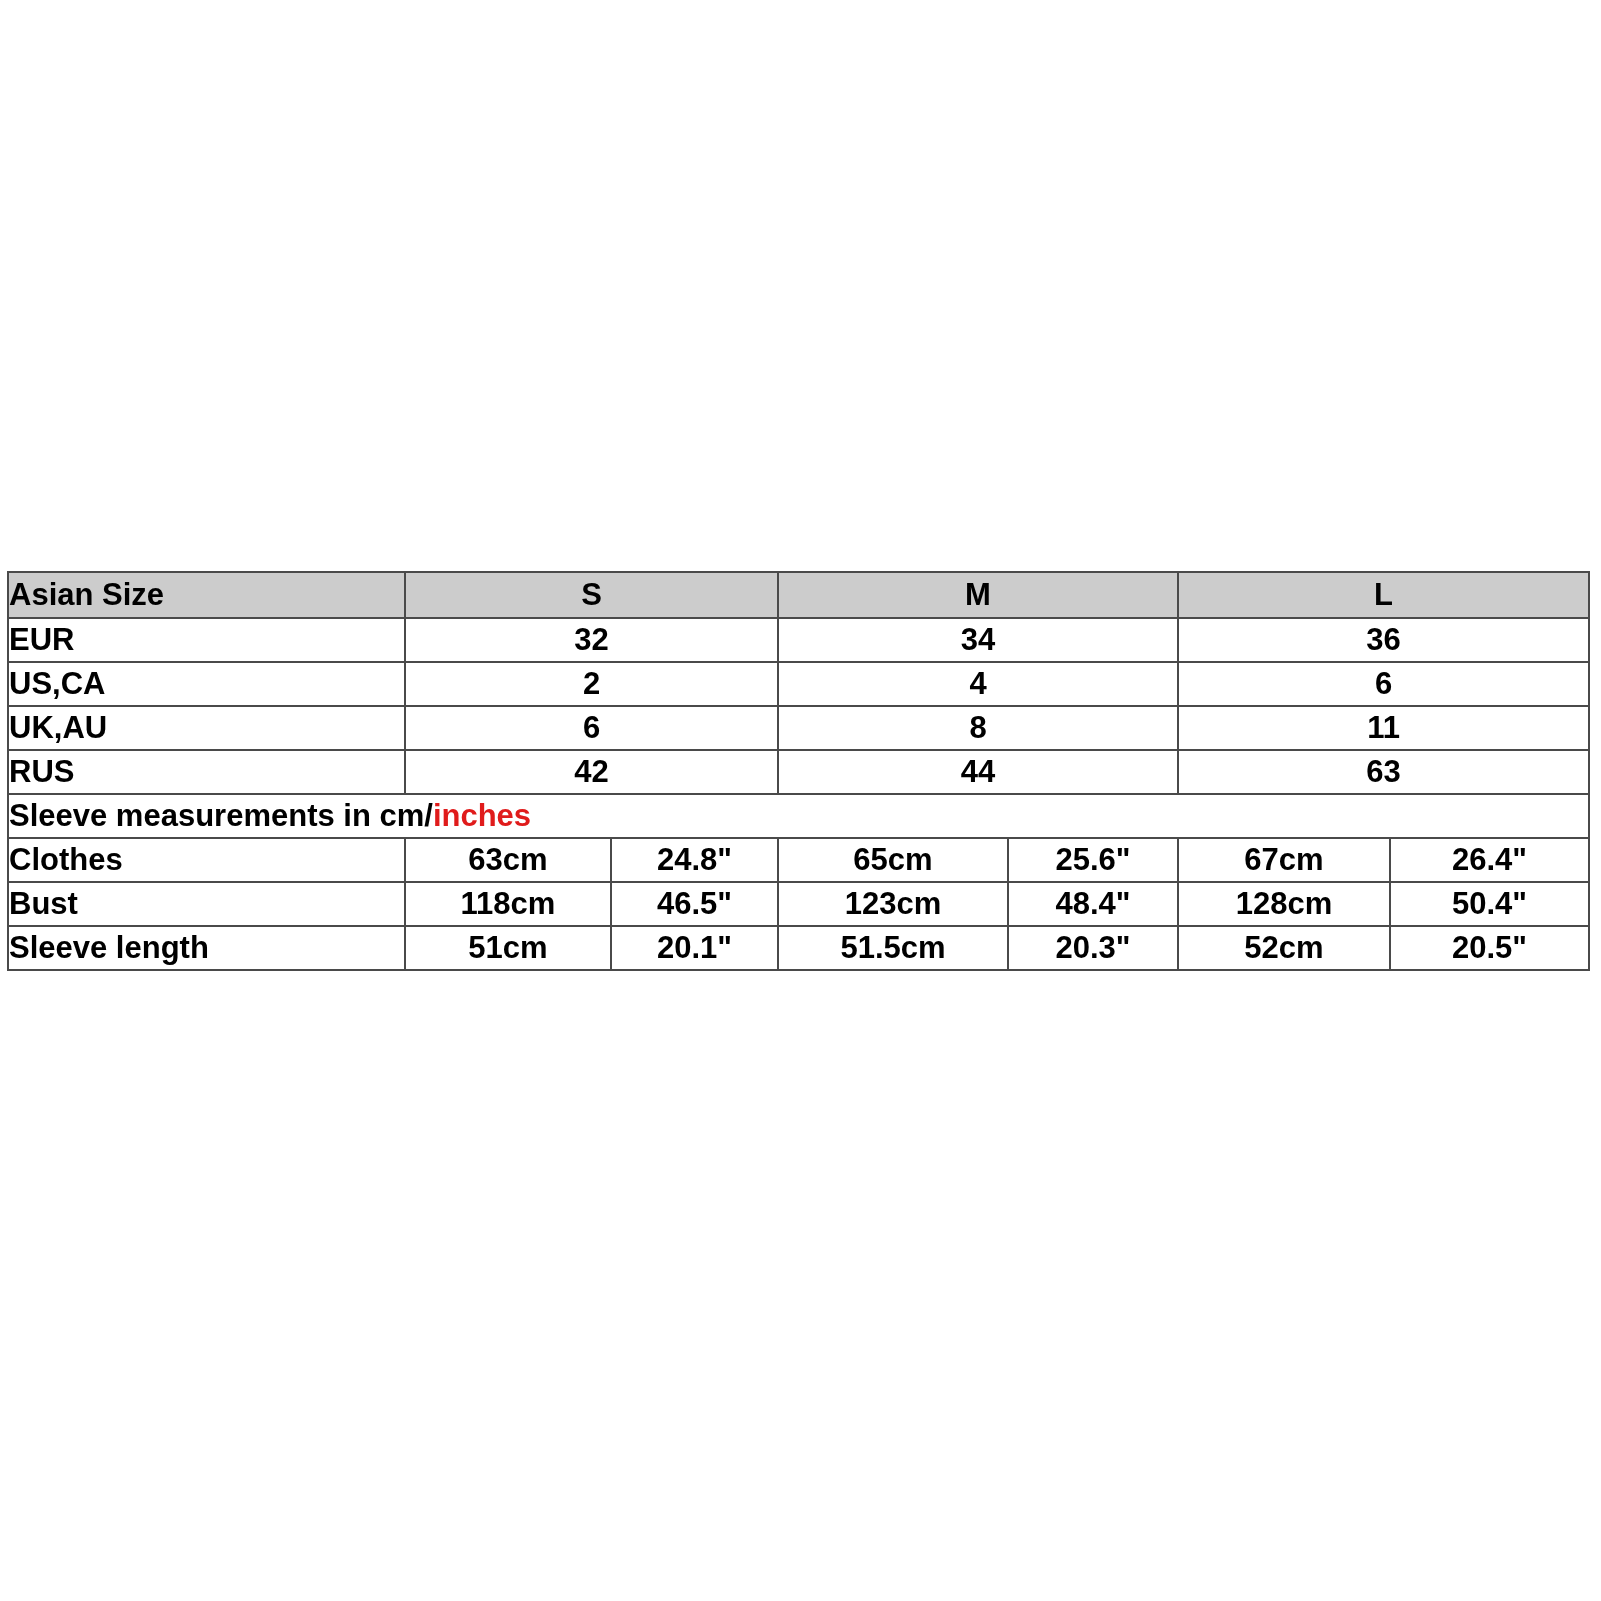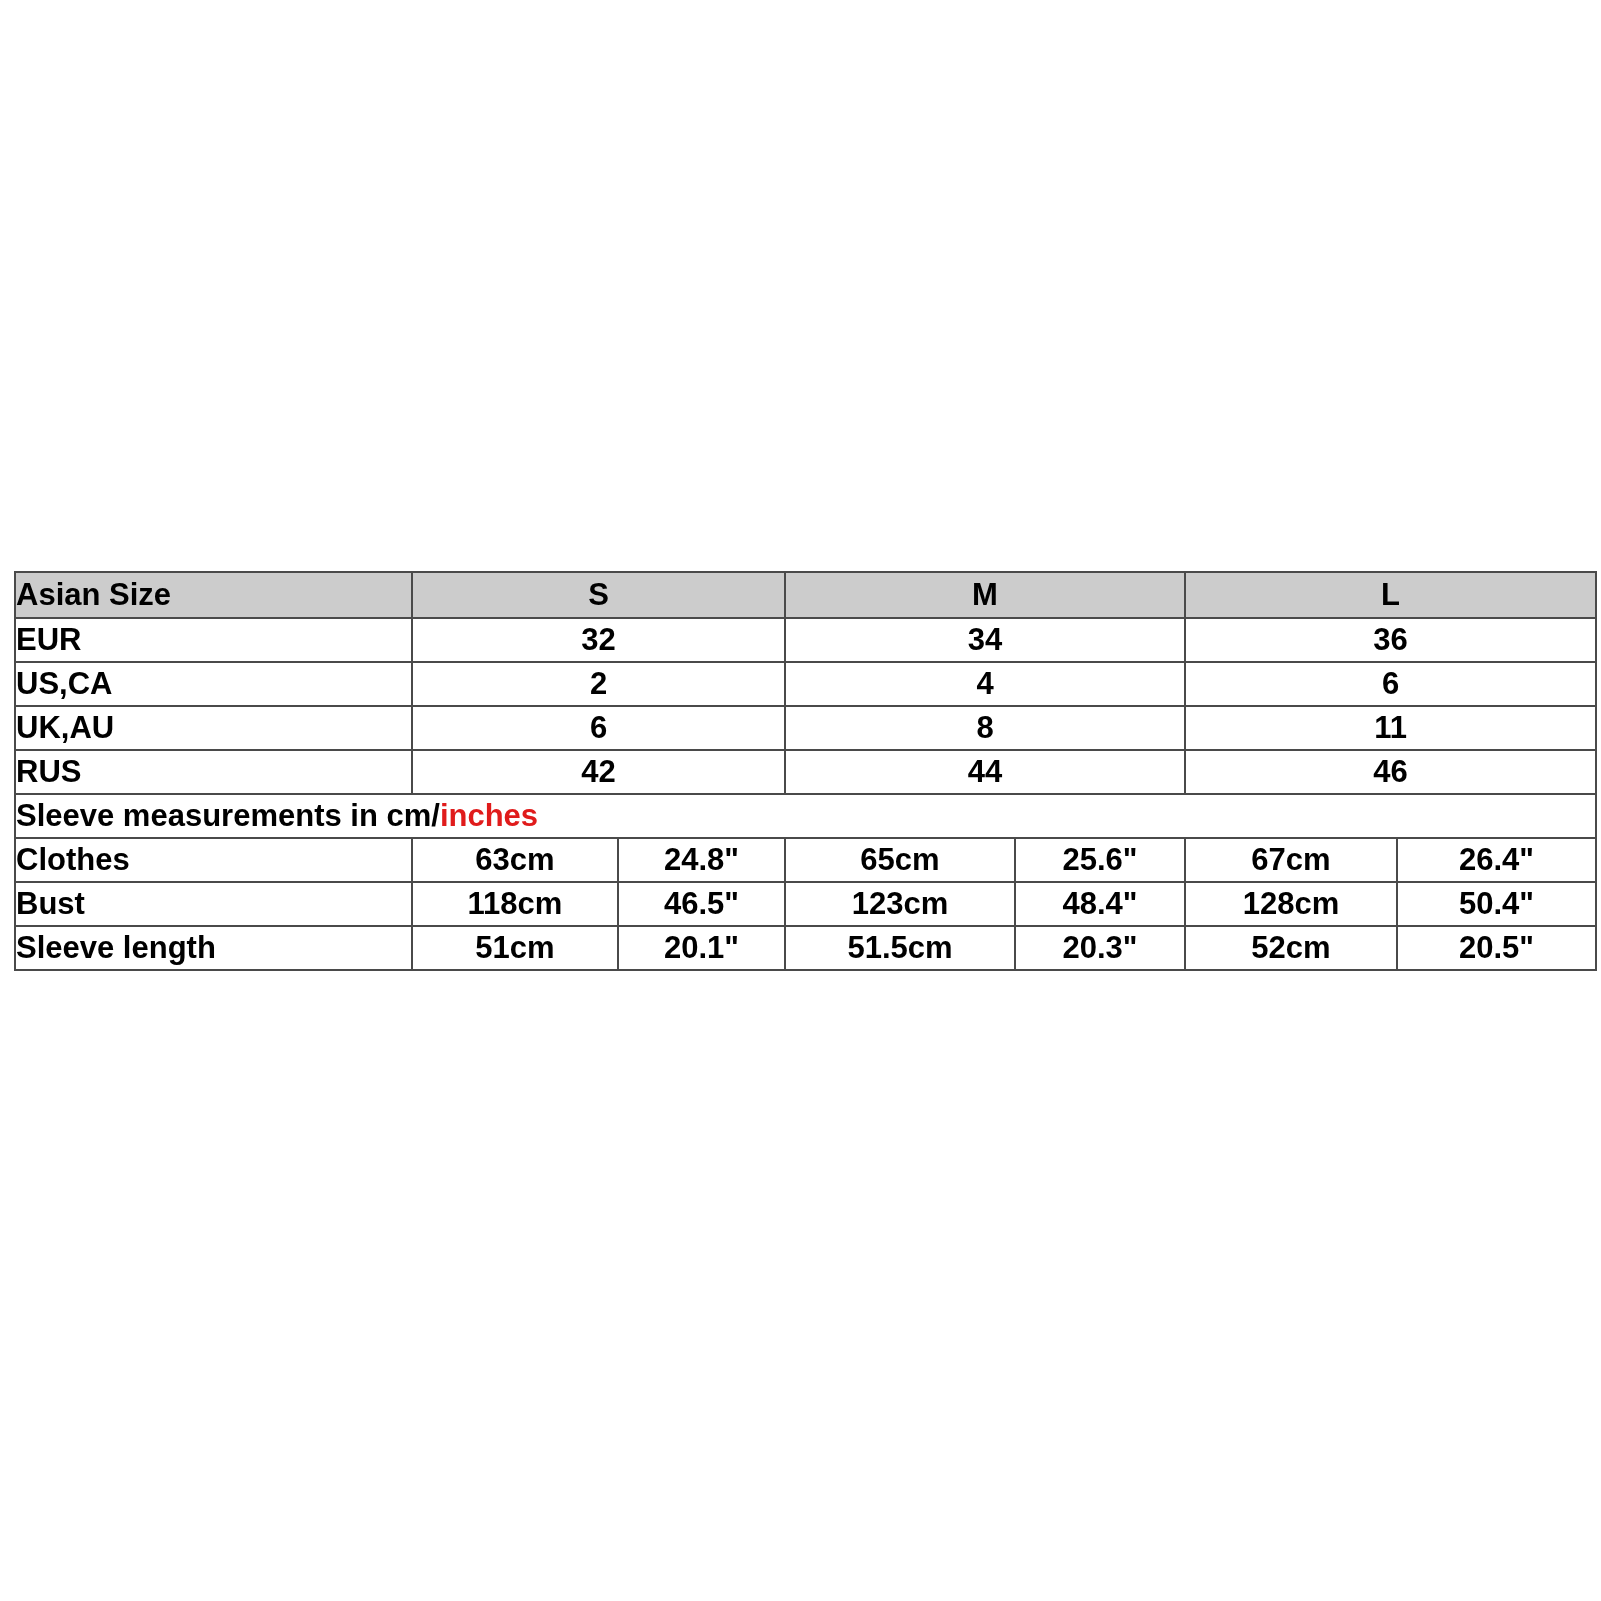--- a/index.html
+++ b/index.html
@@ -10,21 +10,21 @@
   body {
     width: 1601px;
     height: 1601px;
     font-family: "Liberation Sans", sans-serif;
     position: relative;
     overflow: hidden;
   }
 
   #chart-wrap {
     position: absolute;
-    left: 14px;
+    left: 7px;
     top: 571px;
     width: 1445px;
   }
 
   table.size-chart {
     border-collapse: collapse;
     table-layout: fixed;
     width: 1581px;
     border: 2px solid #3a3a3a;
   }
@@ -123,21 +123,21 @@
         <td class="label-cell">UK,AU</td>
         <td class="val-cell" colspan="2">6</td>
         <td class="val-cell" colspan="2">8</td>
         <td class="val-cell" colspan="2">11</td>
       </tr>
 
       <tr>
         <td class="label-cell">RUS</td>
         <td class="val-cell" colspan="2">42</td>
         <td class="val-cell" colspan="2">44</td>
-        <td class="val-cell" colspan="2">46</td>
+        <td class="val-cell" colspan="2">63</td>
       </tr>
 
       <tr>
         <td class="section-cell" colspan="7"><span>Sleeve measurements in cm/</span><span class="inch-word">inches</span></td>
       </tr>
 
       <tr>
         <td class="label-cell">Clothes</td>
         <td class="val-cell">63cm</td>
         <td class="inch-cell">24.8"</td>

